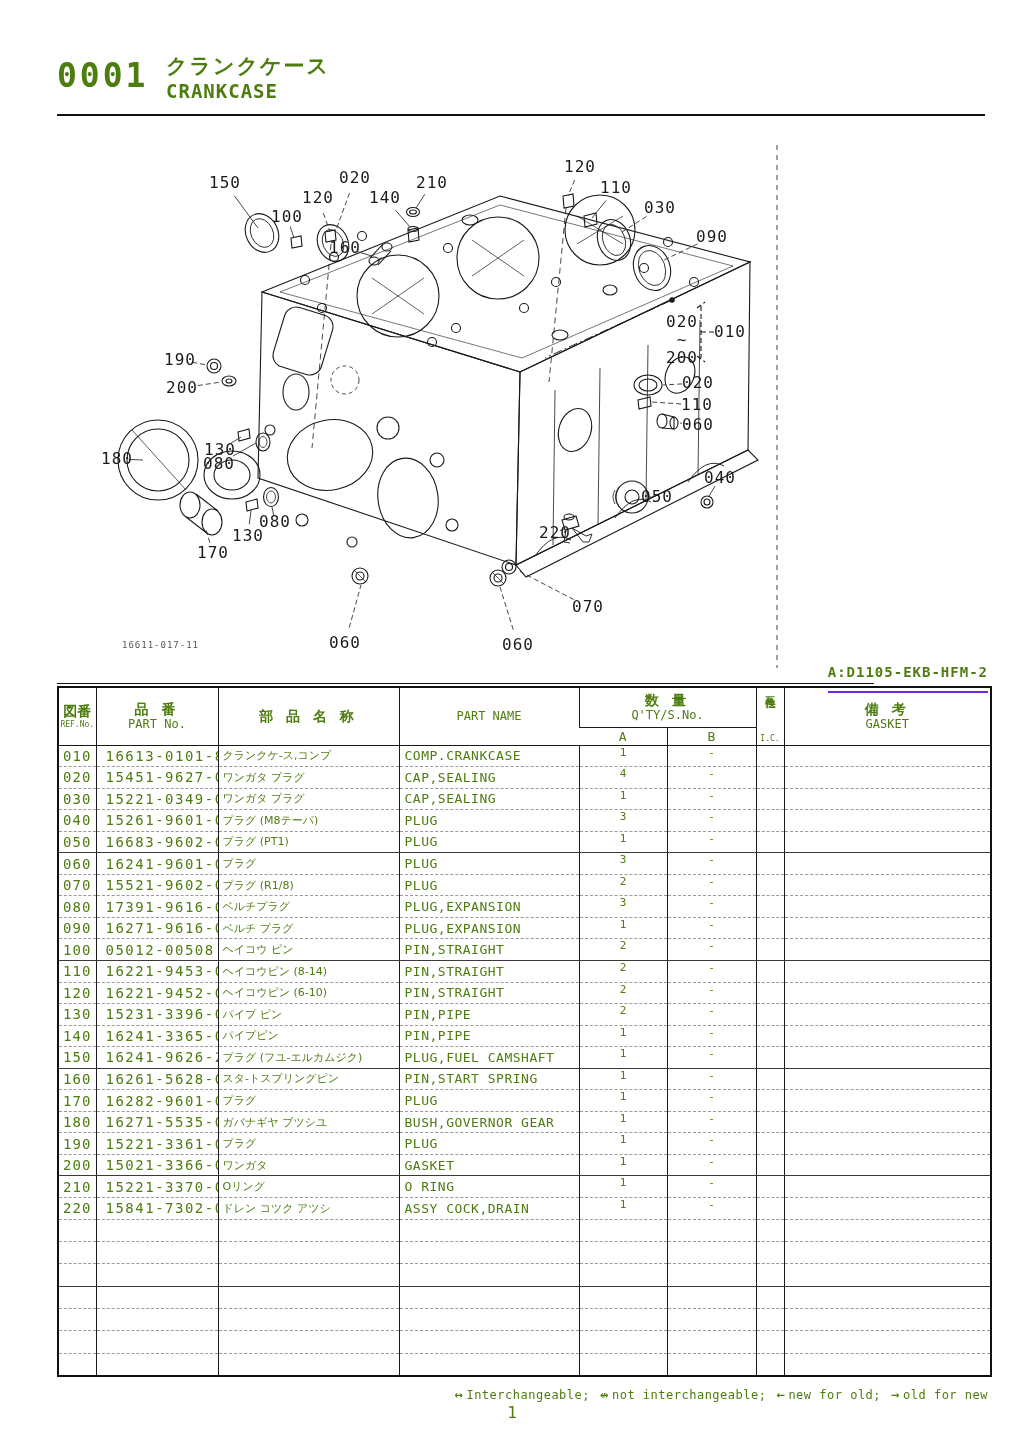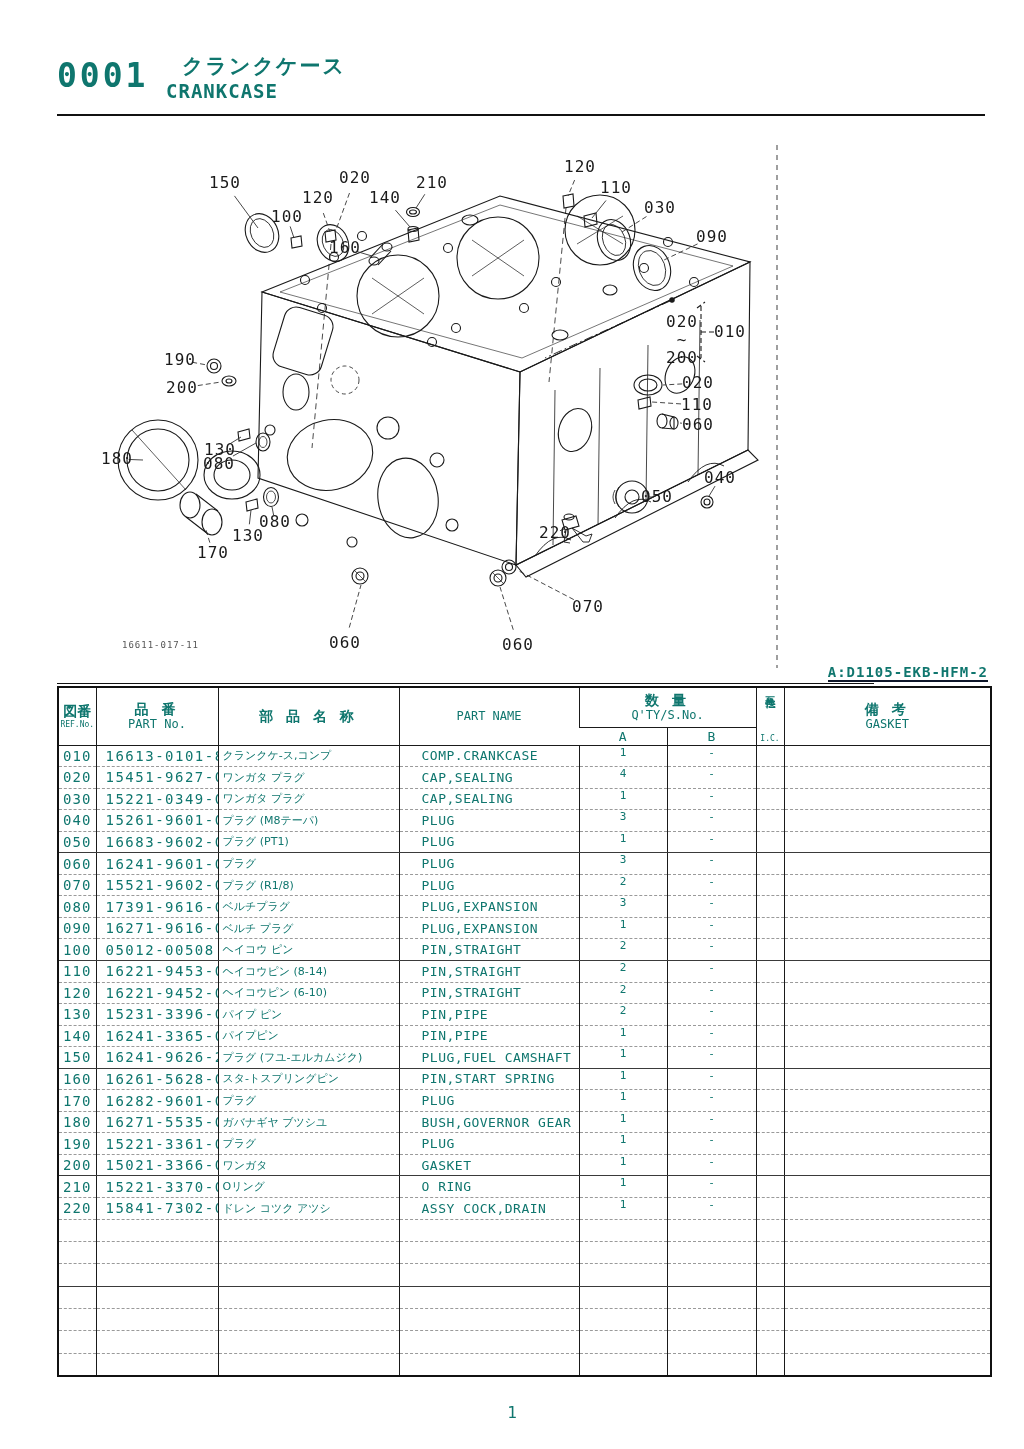--- a/index.html
+++ b/index.html
@@ -1,30 +1,30 @@
 <!DOCTYPE html>
 <html><head>
 <meta charset="utf-8">
 <style>
   html,body{margin:0;padding:0;background:#e8e8e8;}
   .page{position:relative;width:1024px;height:1449px;background:#ffffff;margin:0 auto;
-        font-family:"DejaVu Sans Mono","Liberation Mono",monospace;color:#0f766e;overflow:hidden;}
+        font-family:"DejaVu Sans Mono","Liberation Mono",monospace;color:#4d7c0f;overflow:hidden;}
   
   .sec-code{position:absolute;left:57px;top:56px;font-size:33px;font-weight:bold;letter-spacing:3px;}
   .title-ja{position:absolute;left:166px;top:52px;font-size:21px;font-weight:bold;
-            font-family:"DejaVu Sans","Liberation Sans",sans-serif;letter-spacing:2px;margin-left:16px;}
+            font-family:"DejaVu Sans","Liberation Sans",sans-serif;letter-spacing:2px;}
   .title-en{position:absolute;left:166px;top:80px;font-size:19px;font-weight:bold;letter-spacing:1px;}
   .head-rule{position:absolute;left:57px;top:114px;width:928px;height:2px;background:#111;}
   
   #diagram{position:absolute;left:0;top:130px;}
   .callout{font:16px "DejaVu Sans Mono","Liberation Mono",monospace;fill:#1a1a1a;text-anchor:middle;letter-spacing:1px;}
   .leader{stroke:#333;stroke-width:0.9;}
   .drawing-no{font:9px "DejaVu Sans Mono","Liberation Mono",monospace;fill:#555;letter-spacing:1px;}
   .model-code{position:absolute;top:664px;right:36px;font-size:14px;font-weight:bold;letter-spacing:1px;
-              border-bottom:2px solid #0f172a;padding-bottom:0;}
+              border-bottom:2px solid #6d28d9;padding-bottom:11px;}
   
   .table-wrap{position:absolute;left:57px;top:683px;width:817px;border-top:1px solid #111;padding-top:2px;}
   table{border-collapse:collapse;table-layout:fixed;width:933px;border:2px solid #111;}
   th,td{padding:0;overflow:hidden;white-space:nowrap;}
   th{border-left:1px solid #1a1a1a;border-bottom:1.5px solid #1a1a1a;font-weight:normal;}
   td{border-left:1px solid #1a1a1a;}
   th:first-child,td:first-child{border-left:none;}
   thead tr.main{height:40px;}
   thead tr.sub{height:18px;}
   thead tr.sub th{border-top:1px solid #1a1a1a;font-size:13px;}
@@ -37,21 +37,21 @@
   .ic-vert{writing-mode:vertical-rl;text-orientation:upright;font-family:"DejaVu Sans","Liberation Sans",sans-serif;
            font-size:10px;font-weight:bold;line-height:1;letter-spacing:1px;}
   tbody tr{height:21.55px;}
   tbody tr.empty{height:22.4px;}
   tbody td{border-bottom:1px dashed #9a9a9a;font-size:13px;line-height:1;}
   tbody tr.group-end td{border-bottom:1px solid #3a3a3a;}
   tbody tr:last-child td{border-bottom:none;}
   .col-ref{text-align:center;font-size:14px;letter-spacing:1px;}
   .col-part{padding-left:9px;font-size:14px;letter-spacing:1.5px;}
   .col-ja{padding-left:4px;font-family:"DejaVu Sans","Liberation Sans",sans-serif;font-size:11px;}
-  .col-en{padding-left:22px;font-size:13px;letter-spacing:0.5px;}
+  .col-en{padding-left:5px;font-size:13px;letter-spacing:0.5px;}
   .col-a,.col-b{text-align:center;vertical-align:top;font-size:11px;padding-top:1px;}
   
   .legend{position:absolute;top:1386px;right:36px;font-size:12px;letter-spacing:0.5px;}
   .legend .sym{font-size:14px;margin:0 3px 0 10px;}
   .page-no{position:absolute;top:1403px;left:0;width:1024px;text-align:center;font-size:16px;}
 </style>
 </head>
 <body>
 
 <div class="page">
@@ -594,15 +594,16 @@
             <td></td>
             <td></td>
             <td></td>
             <td></td>
             <td></td>
           </tr>
         </tbody>
     </table>
   </div>
 
+  <div class="legend" id="legend"><span class="sym">↔</span><span>Interchangeable;</span><span class="sym">↮</span><span>not interchangeable;</span><span class="sym">←</span><span>new for old;</span><span class="sym">→</span><span>old for new</span></div>
   <div class="page-no">1</div>
 
 </div>
 
 </body></html>

